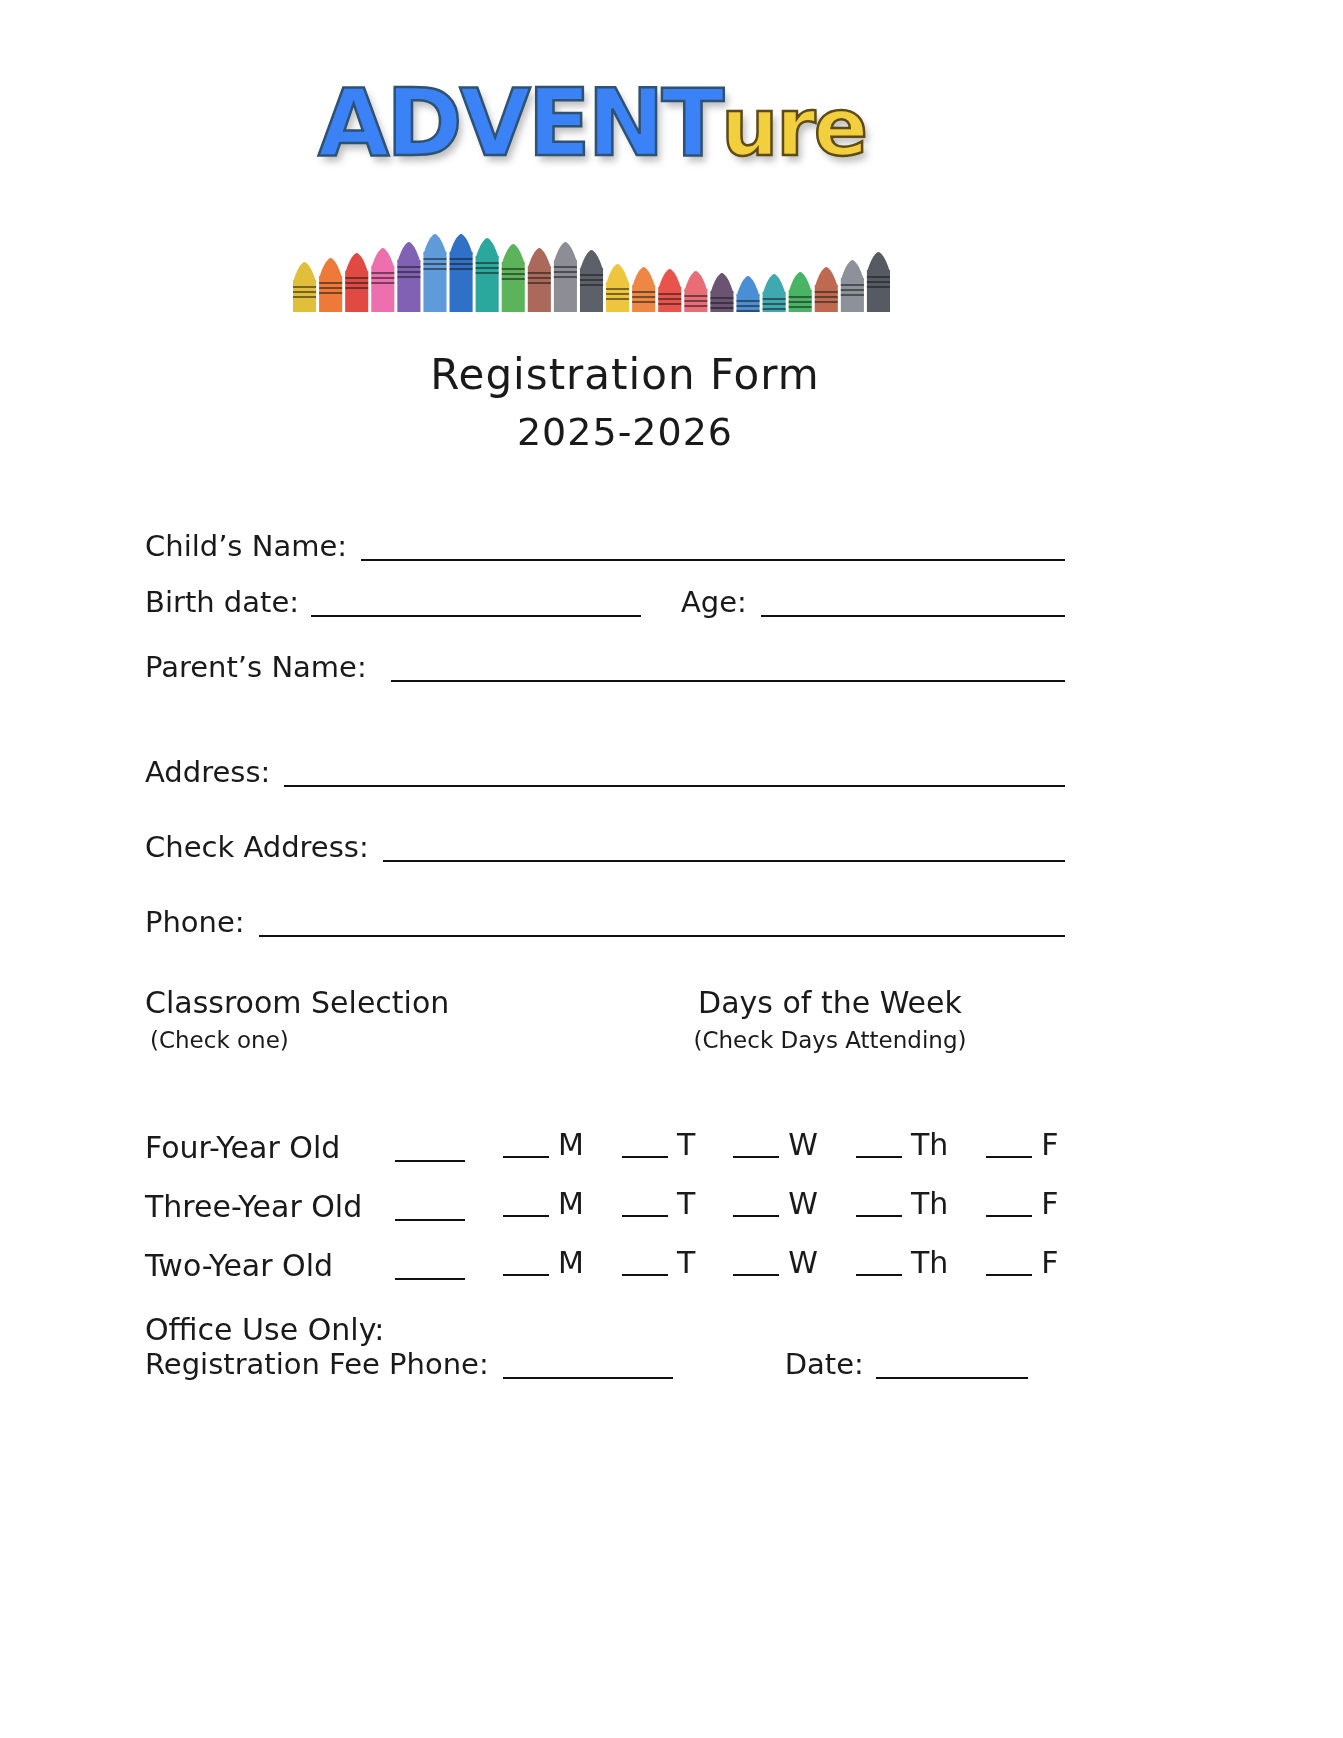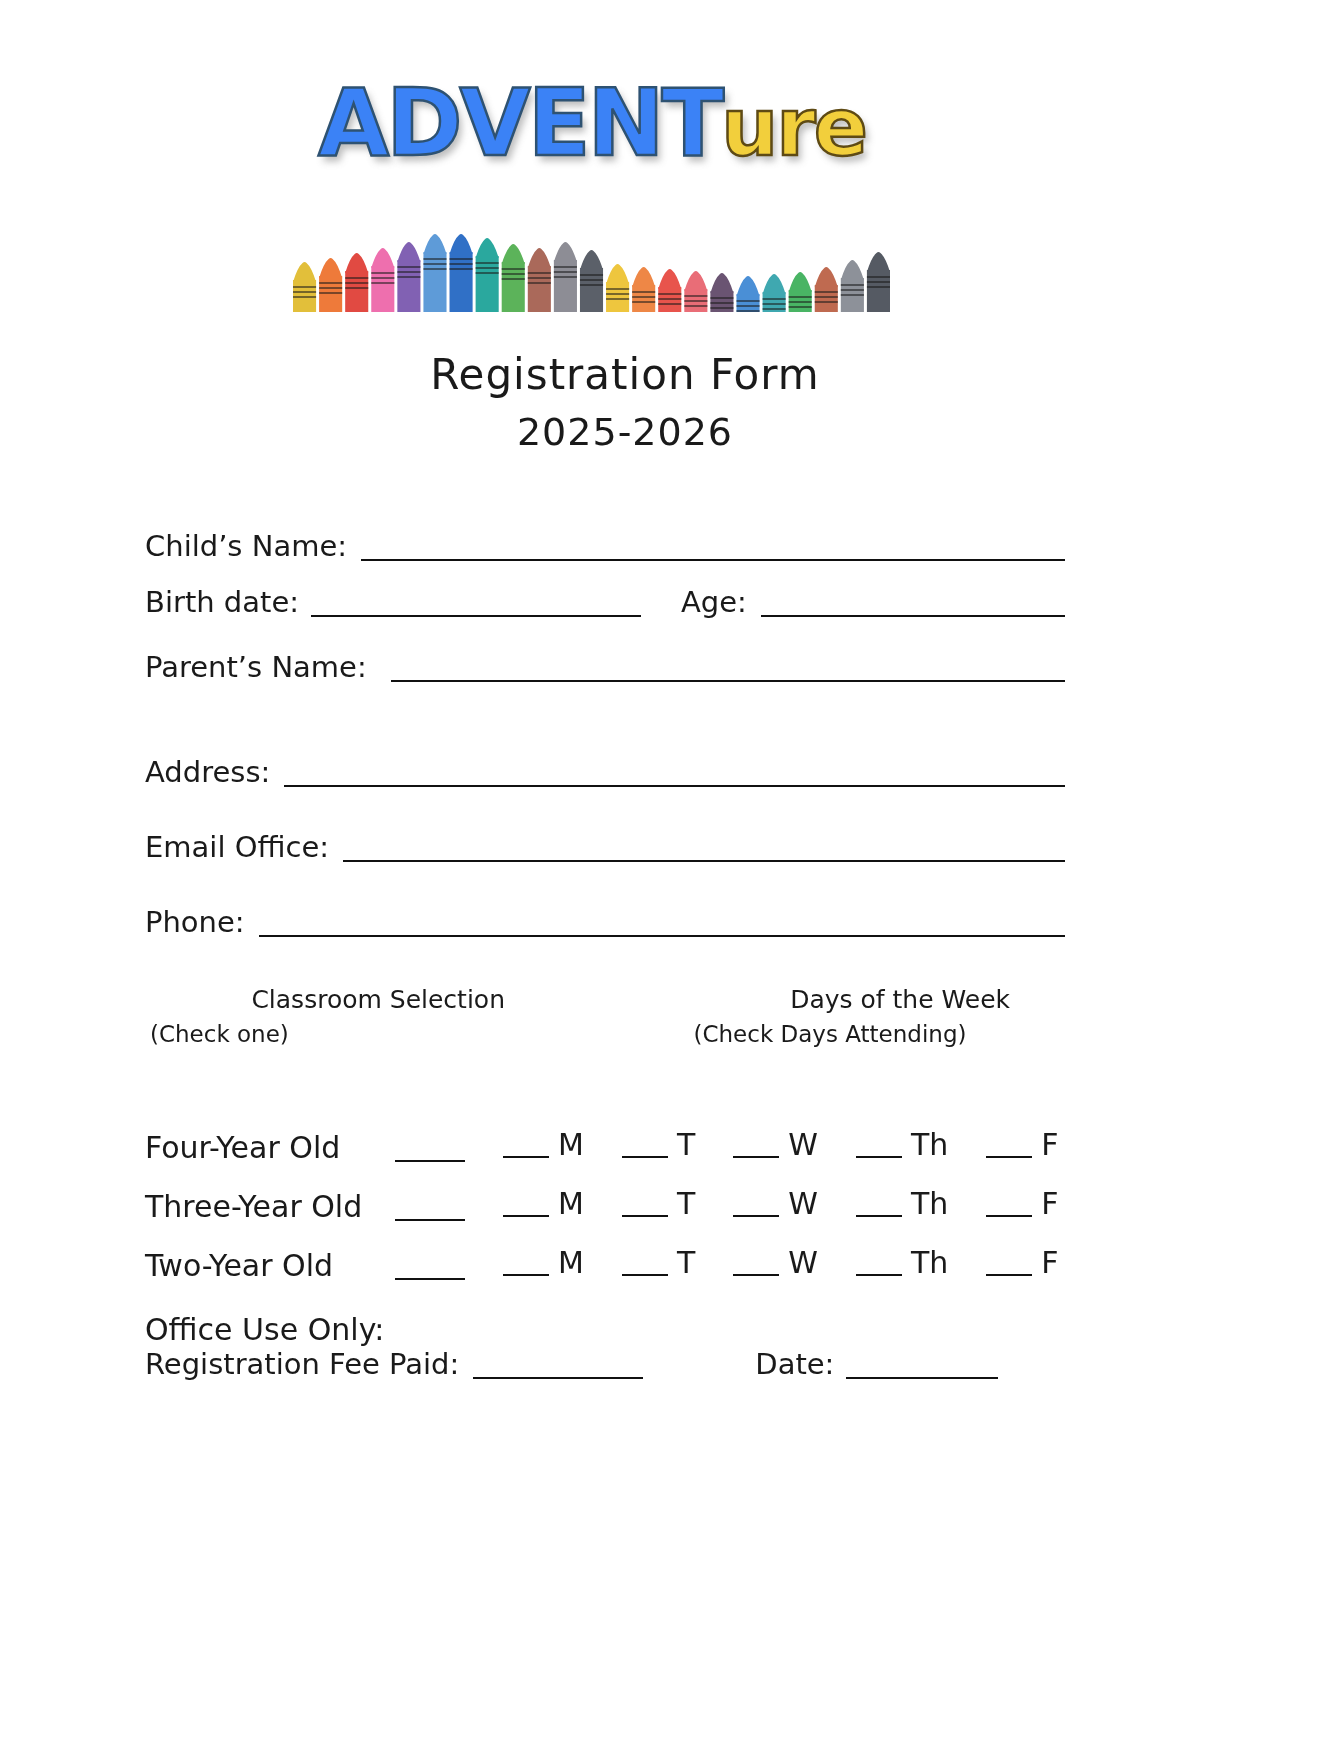--- a/index.html
+++ b/index.html
@@ -53,21 +53,21 @@
   .row-parent{top:651px;gap:10px;}
   .row-address{top:756px;}
   .row-email{top:831px;}
   .row-phone{top:906px;}
   .birth-blank{flex:0 0 330px;margin-left:12px;}
   .age-label{margin-left:40px;}
 
   
   .sel-left{left:145px;top:985px;width:360px;}
   .sel-right{left:650px;top:985px;width:360px;text-align:center;}
-  .sel-header{font-size:25px;line-height:1.2;text-align:right;}
+  .sel-header{font-size:30px;line-height:1.2;}
   .sel-note{font-size:23px;margin-top:6px;}
   .sel-left .sel-note{margin-left:5px;}
 
   
   .classroom-rows{left:145px;top:1106px;width:940px;}
   .crow{display:flex;align-items:flex-end;height:59px;font-size:30px;white-space:nowrap;}
   .crow .flabel{flex:0 0 250px;}
   .class-blank{width:70px;margin-bottom:3px;}
   .day-group{display:inline-flex;align-items:flex-end;margin-left:38px;}
   .day-blank{width:46px;margin-right:9px;margin-bottom:3px;}
@@ -271,21 +271,21 @@
   <span class="flabel">Parent’s Name:</span>
   <span class="blank grow"></span>
 </div>
 
 <div class="abs frow row-address">
   <span class="flabel">Address:</span>
   <span class="blank grow"></span>
 </div>
 
 <div class="abs frow row-email">
-  <span class="flabel">Email Office:</span>
+  <span class="flabel">Check Address:</span>
   <span class="blank grow"></span>
 </div>
 
 <div class="abs frow row-phone">
   <span class="flabel">Phone:</span>
   <span class="blank grow"></span>
 </div>
 
 <div class="abs sel-left">
   <div class="sel-header">Classroom Selection</div>
@@ -356,17 +356,17 @@
           <span class="day-letter">Th</span>
         </span><span class="day-group">
           <span class="blank day-blank"></span>
           <span class="day-letter">F</span>
         </span></span>
   </div>
 </div>
 
 <div class="abs office-header">Office Use Only:</div>
 <div class="abs frow office-row">
-  <span class="flabel">Registration Fee Paid:</span>
+  <span class="flabel">Registration Fee Phone:</span>
   <span class="blank fee-blank"></span>
   <span class="flabel date-label">Date:</span>
   <span class="blank date-blank"></span>
 </div>
 
 </body></html>

